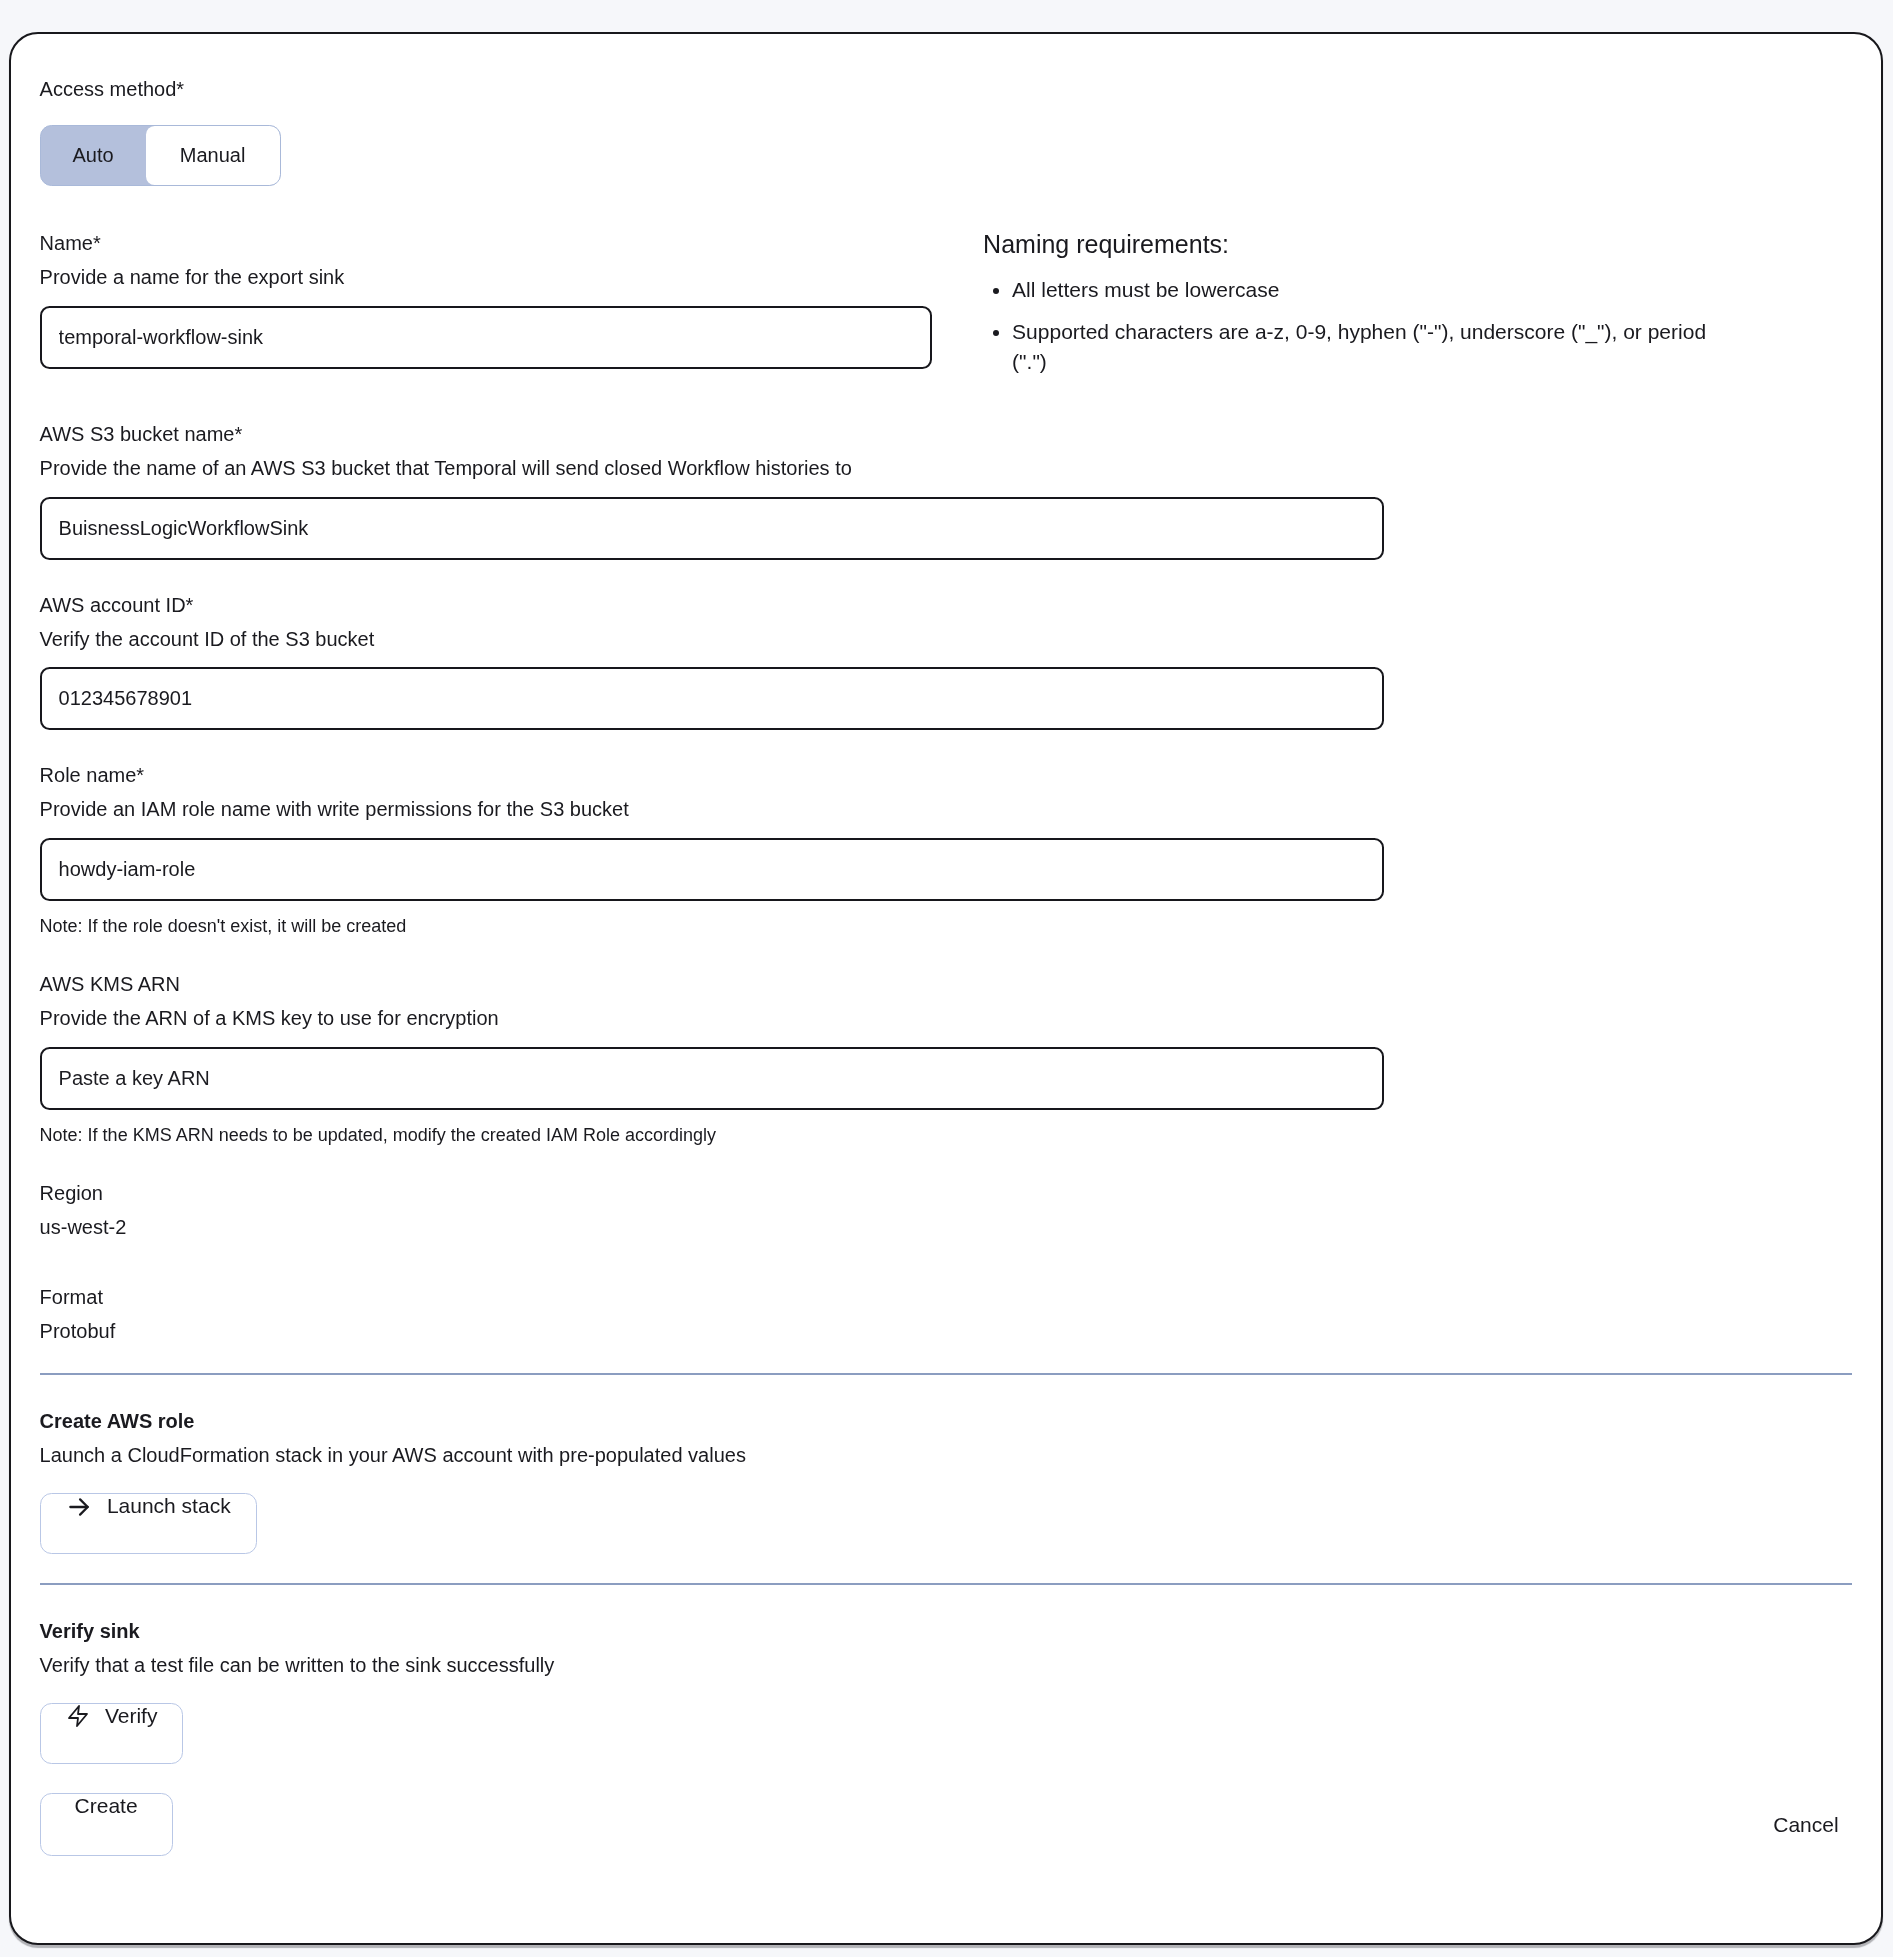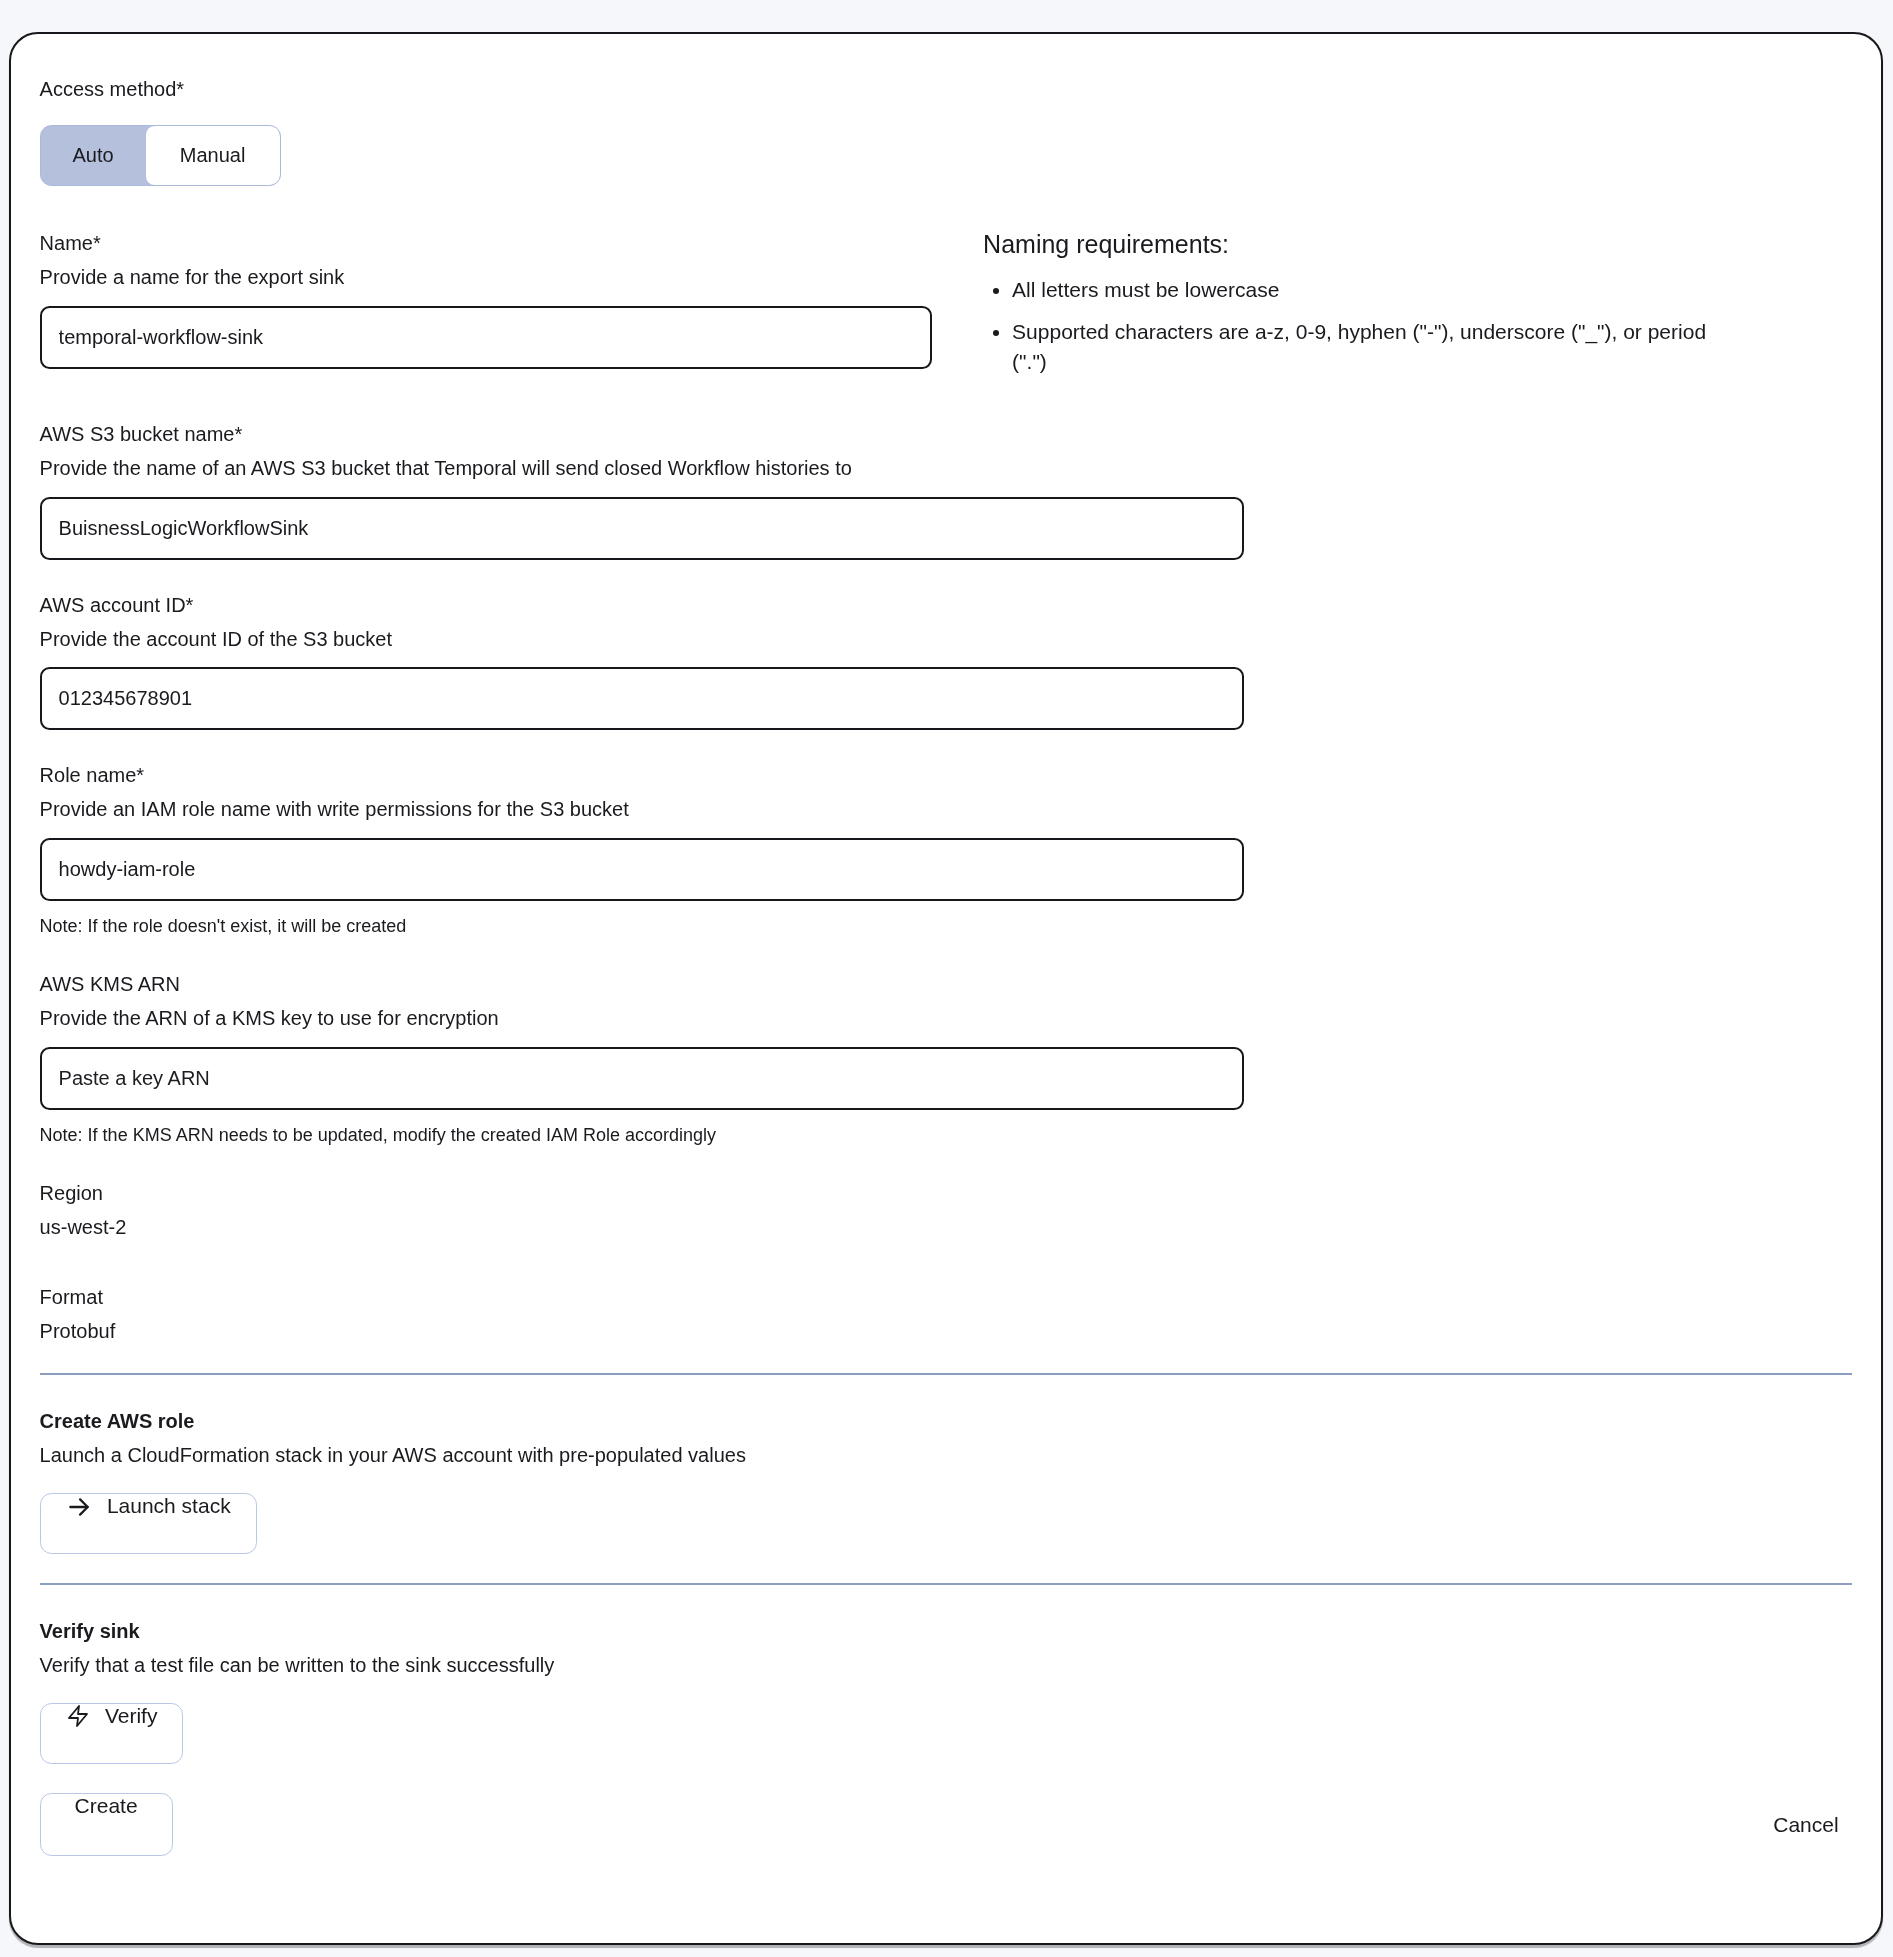--- a/index.html
+++ b/index.html
@@ -72,21 +72,21 @@
   .req-list {
     margin: 11.5px 0 0 0;
     padding-left: 29px;
     font-size: 21px;
     line-height: 1.45;
   }
   .req-list li { margin-bottom: 11.5px; }
   input.field {
     display: block;
     box-sizing: border-box;
-    width: 1204px;
+    width: 1344px;
     height: 63px;
     margin-top: 11.5px;
     padding: 0 17px;
     border: 2.4px solid #17171c;
     border-radius: 9.6px;
     background: #ffffff;
     font-family: inherit;
     font-size: 20px;
     color: #1a1a1f;
   }
@@ -163,21 +163,21 @@
   </div>
 
   <div class="group">
     <div class="lbl">AWS S3 bucket name*</div>
     <div class="desc">Provide the name of an AWS S3 bucket that Temporal will send closed Workflow histories to</div>
     <input class="field" type="text" value="BuisnessLogicWorkflowSink" style="">
   </div>
 
   <div class="group">
     <div class="lbl">AWS account ID*</div>
-    <div class="desc">Provide the account ID of the S3 bucket</div>
+    <div class="desc">Verify the account ID of the S3 bucket</div>
     <input class="field" type="text" value="012345678901" style="">
   </div>
 
   <div class="group">
     <div class="lbl">Role name*</div>
     <div class="desc">Provide an IAM role name with write permissions for the S3 bucket</div>
     <input class="field" type="text" value="howdy-iam-role" style="">
     <div class="note">Note: If the role doesn't exist, it will be created</div>
   </div>
 

